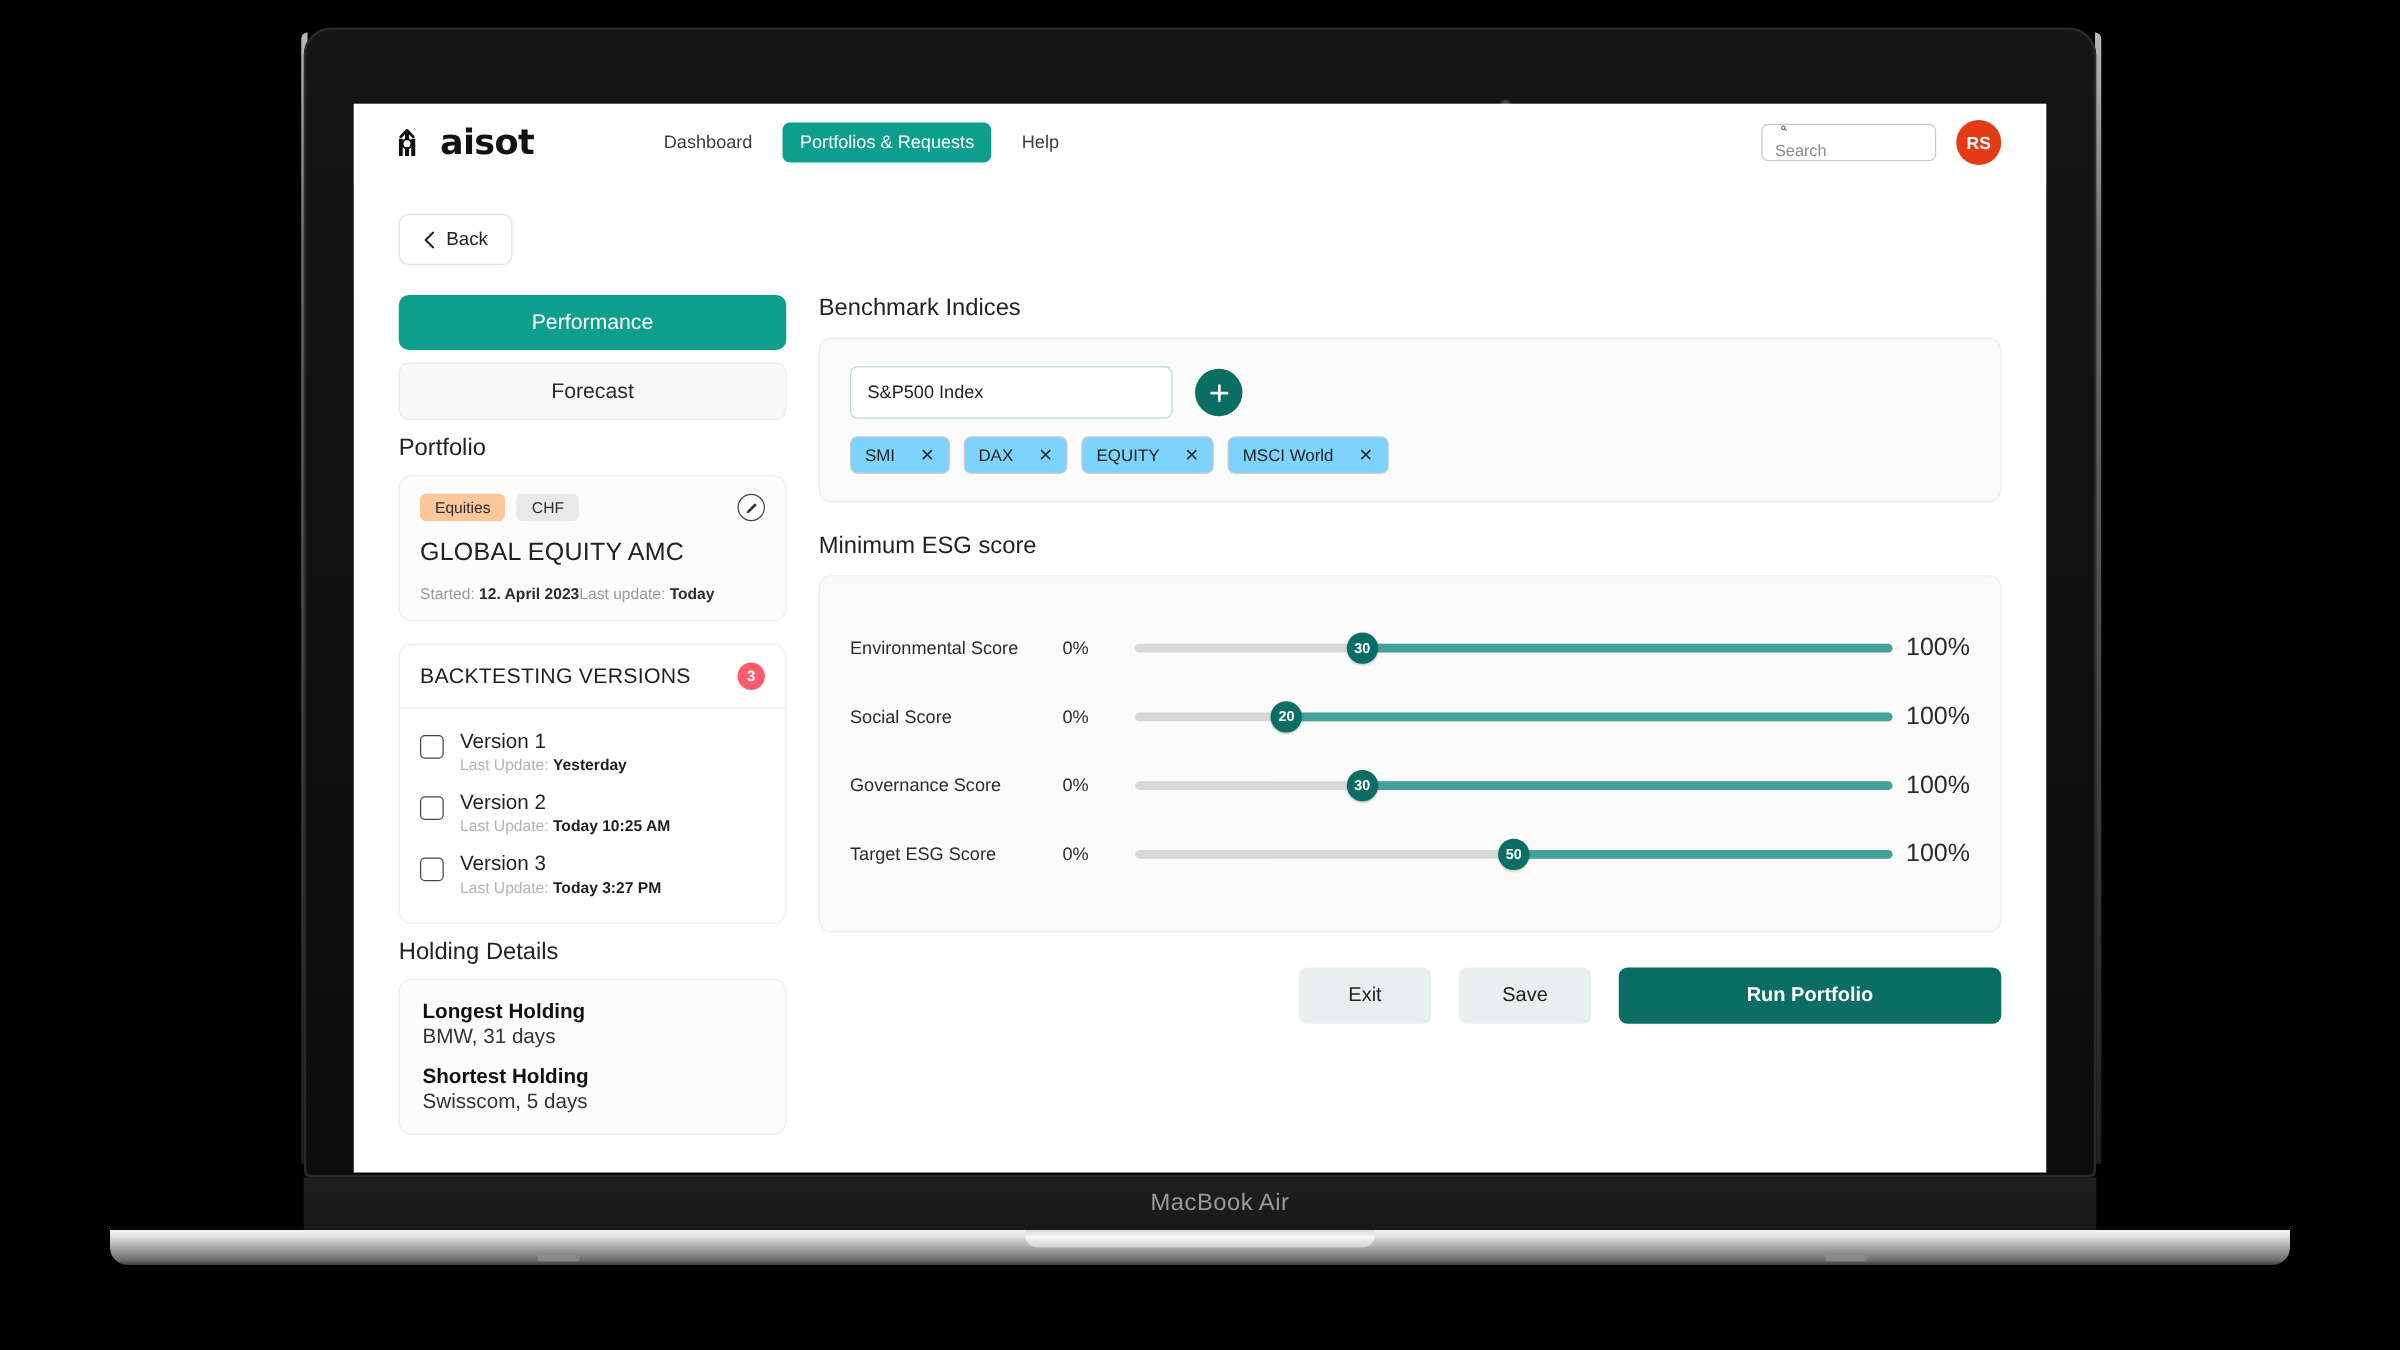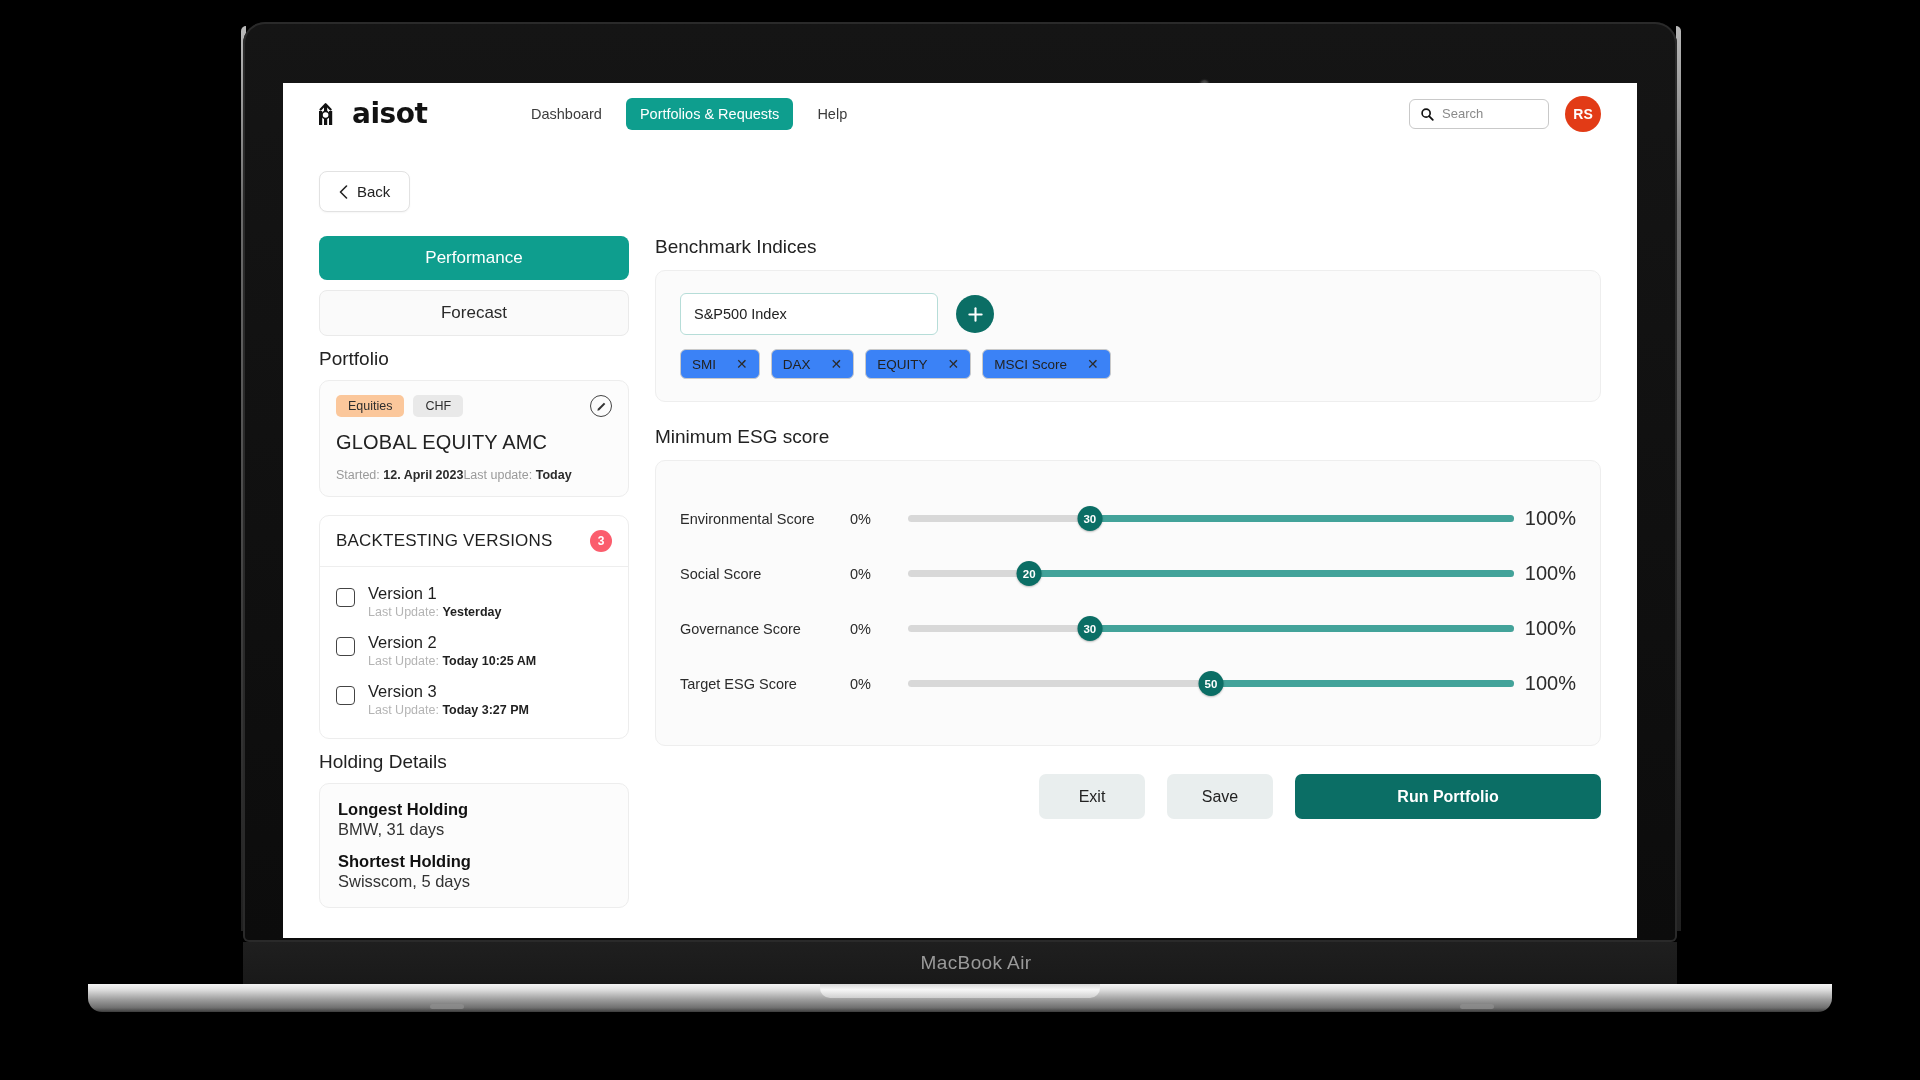--- a/index.html
+++ b/index.html
@@ -84,23 +84,23 @@
 
   .nav { display:flex; align-items:center; gap:10px; }
   .nav-item {
     font-size:14.5px; color:#3c3c3c; padding:8px 14px; border-radius:6px;
     white-space:nowrap;
   }
   .nav-item.active { background:#0e9e8e; color:#fff; font-weight:400; }
   .nav-spacer { flex:1; }
 
   .search-box {
-    display:flex; align-items:center; gap:8px;
+    display:flex; gap:8px;
     width:140px; height:30px; border:1px solid #c9c9c9; border-radius:6px;
-    padding:0 10px; background:#fff;
+    padding:0 10px; background:#fff;flex-direction:column;
   }
   .search-box .ph { font-size:13px; color:#8a8a8a; }
   .avatar {
     width:36px; height:36px; border-radius:50%; background:#e23b16;
     color:#fff; font-size:14px; font-weight:700;
     display:flex; align-items:center; justify-content:center;
     margin-left:16px;
   }
 
   
@@ -184,21 +184,21 @@
     font-size:14.5px; color:#222;
   }
   .add-btn {
     width:38px; height:38px; border-radius:50%; background:#0b6e65; color:#fff;
     display:flex; align-items:center; justify-content:center; font-size:26px;
     line-height:1; font-weight:300;
   }
   .tag-row { display:flex; gap:11px; margin-top:14px; flex-wrap:wrap; }
   .tag {
     display:flex; align-items:center; gap:20px; border:1px solid #c9c9c9;
-    border-radius:6px; background:#3b82f6; padding:6px 11px; font-size:13.5px; color:#222;
+    border-radius:6px; background:#7dd3fc; padding:6px 11px; font-size:13.5px; color:#222;
   }
   .tag .x { color:#2b2b2b; font-size:14px; }
 
   .esg-panel { padding: 30px 24px 34px 24px; }
   .esg-row { display:flex; align-items:center; height:55px; }
   .esg-label { width:170px; font-size:14.5px; color:#2b2b2b; }
   .esg-min { width:58px; font-size:14.5px; color:#2b2b2b; text-align:left; }
   .esg-track-wrap { flex:1; position:relative; height:24px; display:flex; align-items:center; }
   .track-base { position:absolute; left:0; right:0; height:7px; background:#d8d8d8; border-radius:4px; }
   .track-fill { position:absolute; height:7px; background:#43a39a; border-radius:4px; right:0; }
@@ -380,21 +380,21 @@
               </span>
               <span class="tag">
                 <span>DAX</span>
                 <span class="x">✕</span>
               </span>
               <span class="tag">
                 <span>EQUITY</span>
                 <span class="x">✕</span>
               </span>
               <span class="tag">
-                <span>MSCI Score</span>
+                <span>MSCI World</span>
                 <span class="x">✕</span>
               </span>
             </div>
           </div>
 
           <div class="panel-title" style="margin-top:24px;">Minimum ESG score</div>
 
           <div class="panel esg-panel">
 
             <div class="esg-row">

